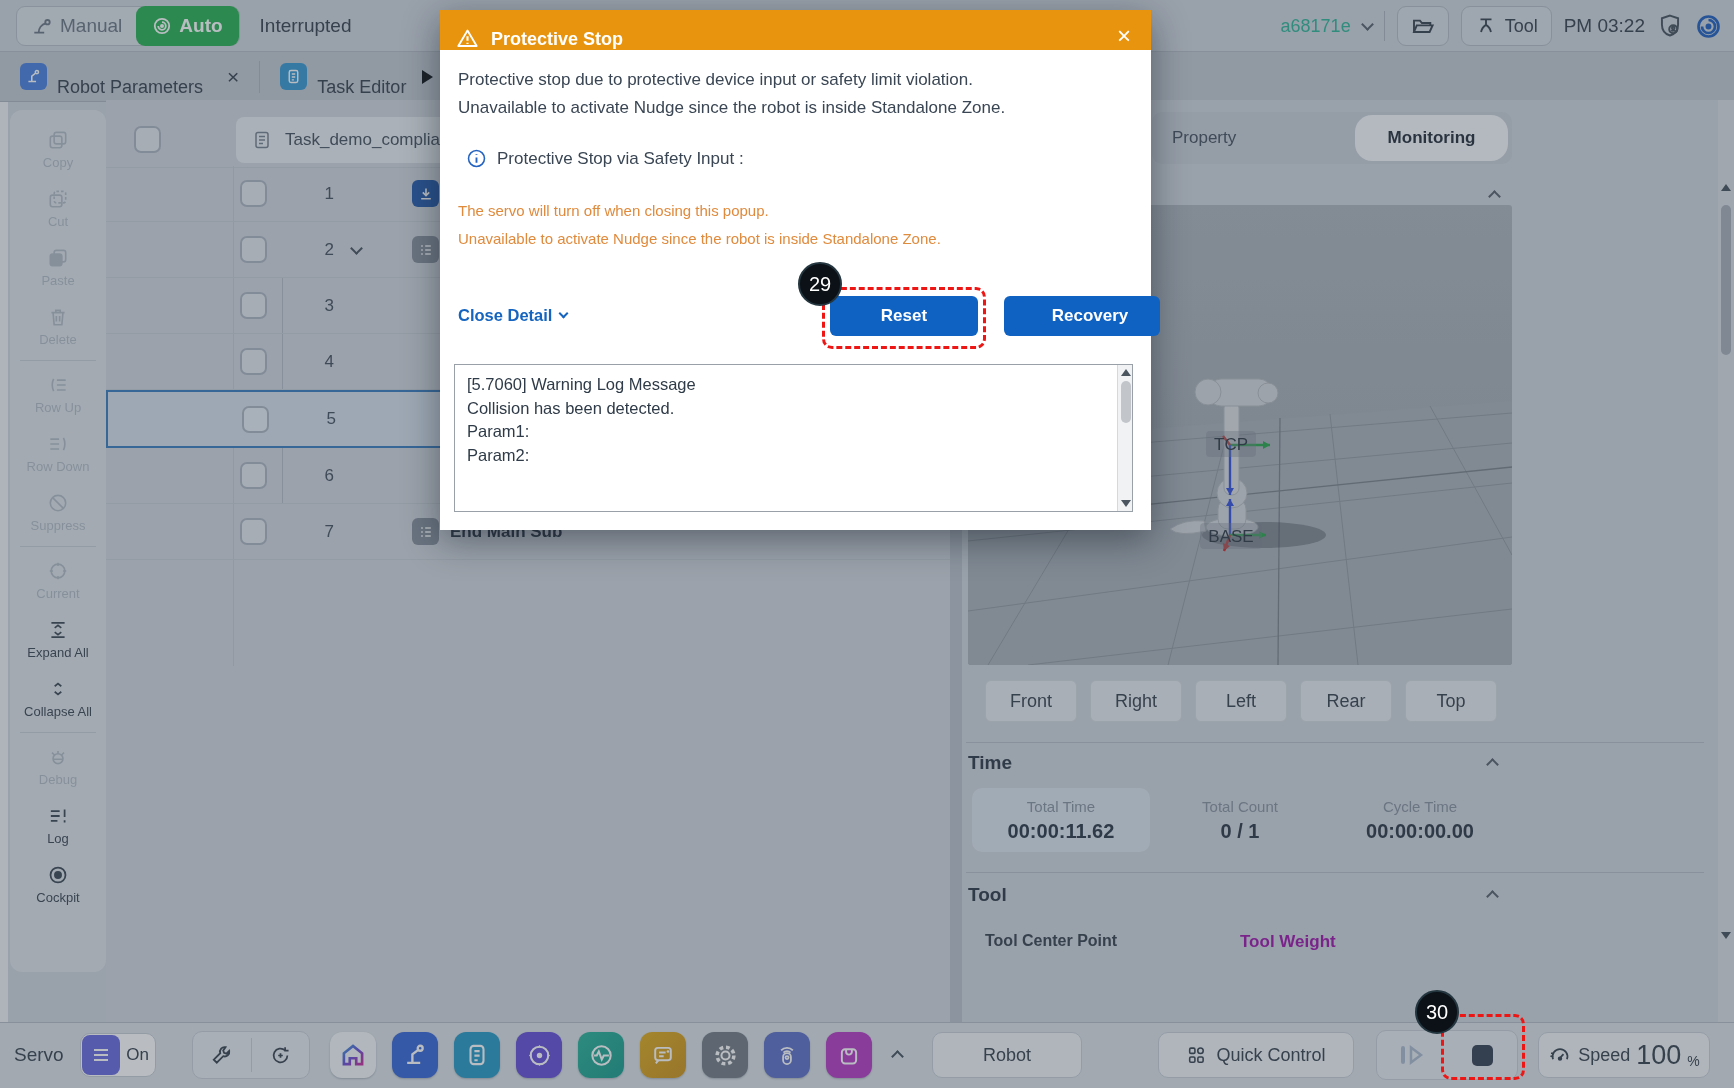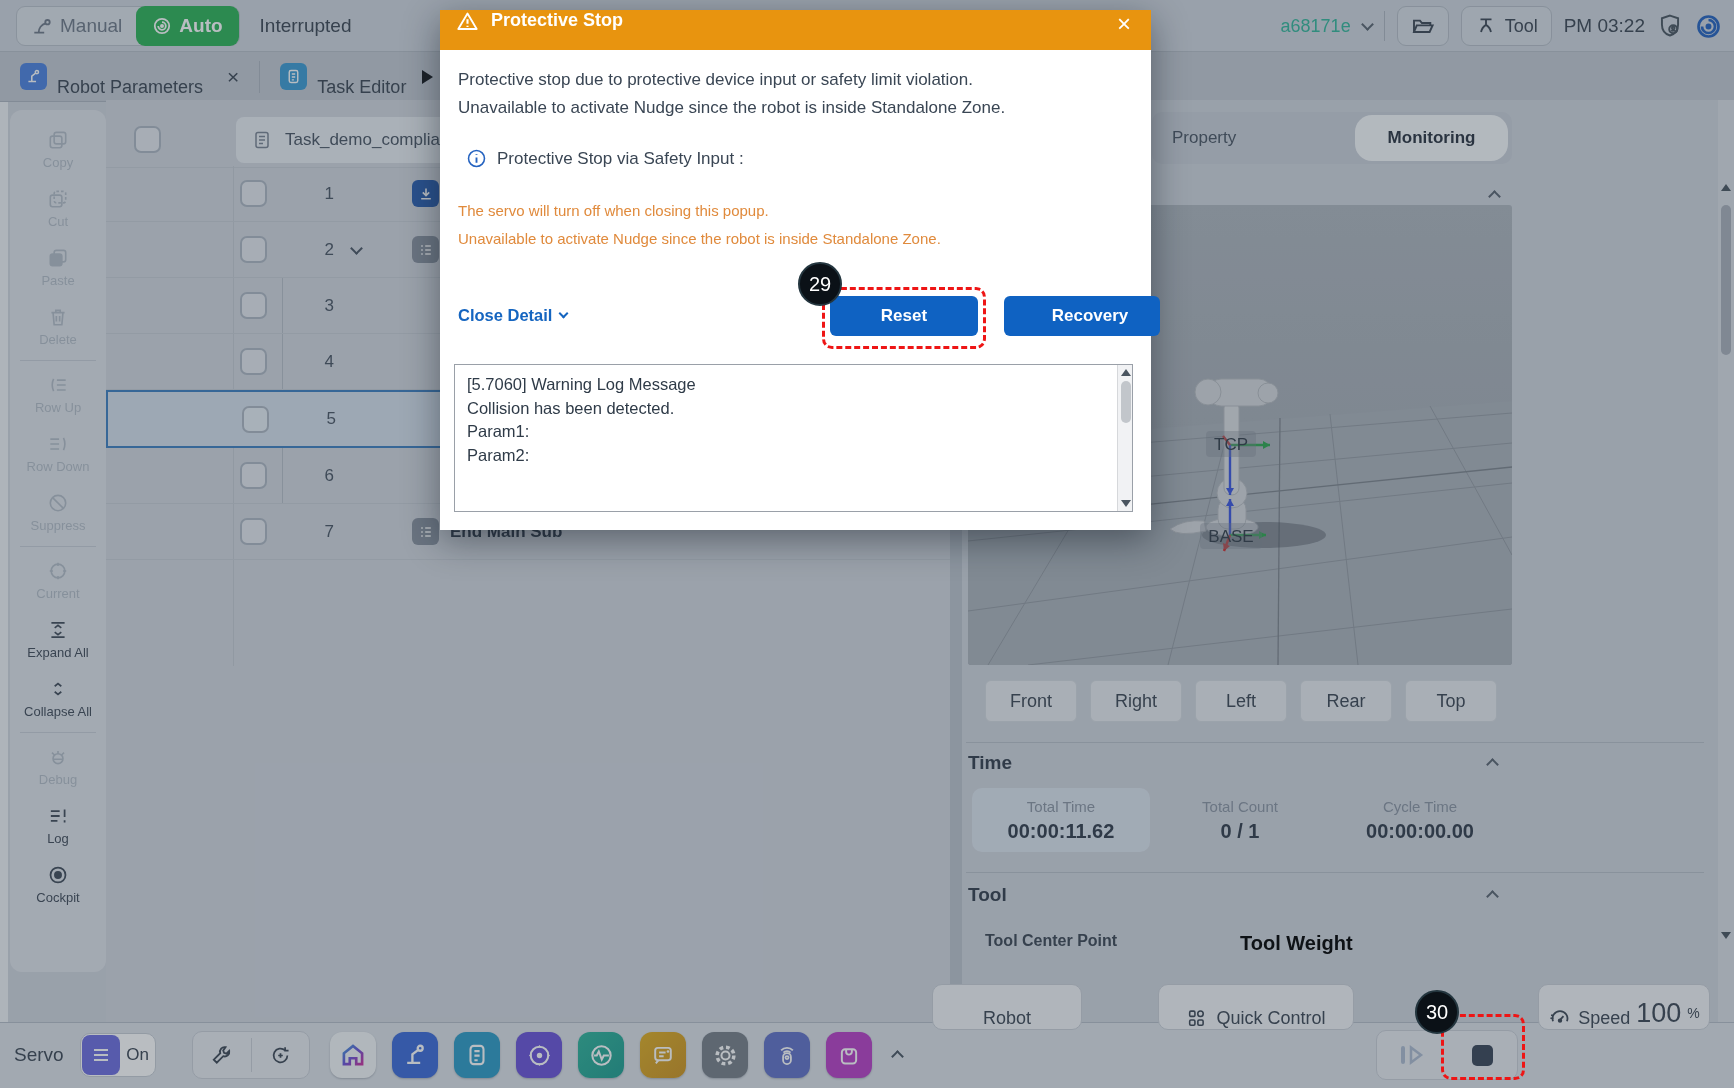--- a/index.html
+++ b/index.html
@@ -47,26 +47,26 @@
 
   
   .vbtn{position:absolute;top:680px;width:92px;height:42px;background:#E8EBEF;border:1px solid #D3D8DE;border-radius:6px;display:flex;align-items:center;justify-content:center;font-size:18px;color:#3D4754;}
   .sec-title{font-size:19px;font-weight:bold;color:#333E4C;}
   .stat-label{font-size:15px;color:#8B95A3;text-align:center;}
   .stat-value{font-size:20px;font-weight:bold;color:#323D4B;text-align:center;margin-top:5px;}
 
   
   #bottombar{left:0;top:1022px;width:1734px;height:66px;background:#DDE2E8;border-top:1px solid #B5BCC6;}
   .app-ico{position:absolute;top:1032px;width:46px;height:46px;border-radius:12px;display:flex;align-items:center;justify-content:center;box-shadow:0 1px 2px rgba(30,40,55,.25);}
-  .bb-btn{position:absolute;top:984px;height:46px;background:#F2F4F7;border:1px solid #C9CED6;border-radius:10px;display:flex;align-items:flex-end;justify-content:center;gap:9px;font-size:18px;color:#3D4754;}
+  .bb-btn{position:absolute;top:1032px;height:46px;background:#F2F4F7;border:1px solid #C9CED6;border-radius:10px;display:flex;align-items:center;justify-content:center;gap:9px;font-size:18px;color:#3D4754;}
 
   
   #dim{left:0;top:0;width:1734px;height:1088px;background:rgba(44,54,68,.33);z-index:40;}
   #modal{left:440px;top:10px;width:711px;height:520px;background:#fff;z-index:60;box-shadow:0 10px 34px rgba(10,20,30,.45);}
-  #modal-header{position:absolute;left:0;top:0;width:711px;height:40px;background:#E8940F;display:flex;align-items:flex-start;color:#fff;}
+  #modal-header{position:absolute;left:0;top:0;width:711px;height:40px;background:#E8940F;display:flex;align-items:flex-end;color:#fff;}
   .m-text{position:absolute;left:18px;font-size:17px;color:#3A4654;}
   .m-warn{position:absolute;left:18px;font-size:15px;color:#E08A3C;}
   .m-btn{position:absolute;top:286px;height:40px;background:#0F62C2;border-radius:6px;display:flex;align-items:center;justify-content:center;color:#fff;font-size:17px;font-weight:bold;}
   .badge{position:absolute;width:44px;height:44px;border-radius:50%;background:#0B1117;border:2px solid #24363f;color:#fff;font-size:20px;display:flex;align-items:center;justify-content:center;z-index:85;}
   .reddash{position:absolute;border:3px dashed #EE1515;border-radius:10px;z-index:82;}
 
   .scrollbar{position:absolute;background:#DADEE4;}
   .thumb{position:absolute;background:#AAB1BB;border-radius:6px;}
 </style>
 </head>
@@ -452,21 +452,21 @@
   </div>
   <div class="abs" style="left:1340px;top:798px;width:160px;">
     <div class="stat-label">Cycle Time</div>
     <div class="stat-value">00:00:00.00</div>
   </div>
 
   <div class="abs" style="left:966px;top:872px;width:738px;height:1px;background:#B8BFC8;"></div>
   <span class="abs sec-title" style="left:968px;top:884px;">Tool</span>
   <span class="chev up abs" style="left:1488px;top:892px;color:#5A6470;"></span>
   <span class="abs" style="left:985px;top:932px;font-size:16px;font-weight:bold;color:#3D4754;">Tool Center Point</span>
-  <span class="abs" style="left:1240px;top:932px;font-size:20px;font-weight:bold;color:#000000;">Tool Weight</span>
+  <span class="abs" style="left:1240px;top:932px;font-size:17px;font-weight:bold;color:#a21caf;">Tool Weight</span>
 
   <div class="scrollbar" style="left:1718px;top:100px;width:16px;height:922px;">
     <div style="position:absolute;top:84px;left:3px;width:0;height:0;border-left:5px solid transparent;border-right:5px solid transparent;border-bottom:7px solid #4A5560;"></div>
     <div class="thumb" style="left:3px;top:105px;width:10px;height:150px;"></div>
     <div style="position:absolute;top:832px;left:3px;width:0;height:0;border-left:5px solid transparent;border-right:5px solid transparent;border-top:7px solid #4A5560;"></div>
   </div>
 
   <div class="abs" id="bottombar"></div>
   <span class="abs" style="left:14px;top:1044px;font-size:19px;color:#3D4754;z-index:5;">Servo</span>
   <div class="abs flex" style="left:80px;top:1033px;width:76px;height:44px;background:#fff;border:1px solid #C6CCD4;border-radius:10px;z-index:5;">

